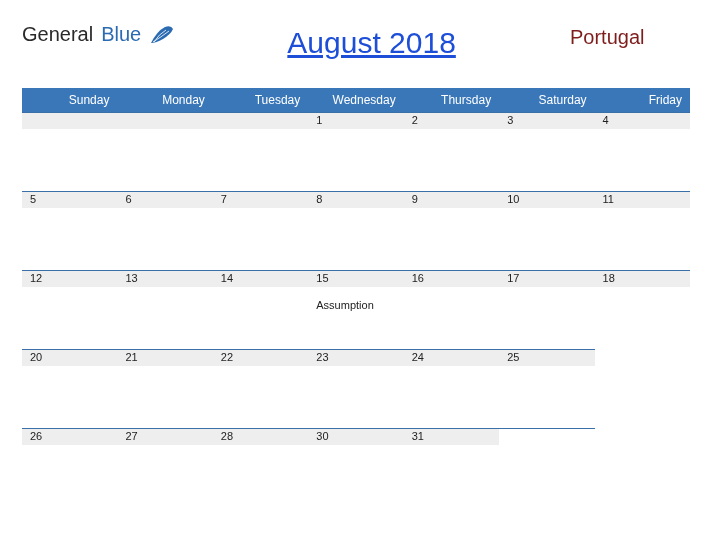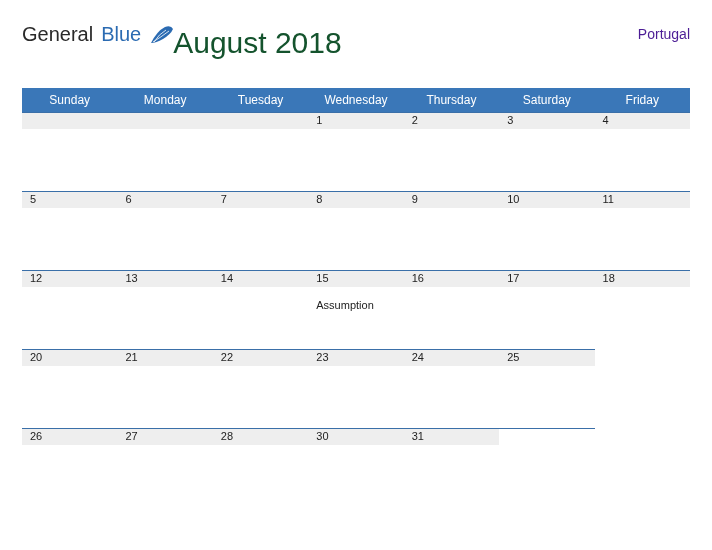--- a/index.html
+++ b/index.html
@@ -27,43 +27,44 @@
     color: #2a2a2a;
     line-height: 1;
     padding-top: 2px;
   }
   .logo .general { color: #2a2a2a; }
   .logo .blue { color: #2b6bb2; }
   .logo svg { margin-left: 2px; margin-top: 1px; }
   .title {
     font-size: 30px;
     font-weight: 400;
-    color: #14532d;
-    text-align: left;
+    color: #1d4ed8;
+    text-align: center;
     flex: 1;
     padding-top: 4px;
+    text-decoration: underline;
   }
   .region {
-    font-size: 14px;
-    color: #4c1d95;
-    text-align: right;
+    font-size: 20px;
+    color: #7f1d1d;
+    text-align: left;
     min-width: 120px;
     padding-top: 4px;
   }
   .dayhead {
     display: grid;
     grid-template-columns: repeat(7, 1fr);
     background: #3a77b8;
     color: #ffffff;
     font-size: 12px;
     border-top: 1px solid #3a77b8;
   }
   .dayhead div {
     padding: 4px 8px 5px 8px;
-    text-align: center;
+    text-align: right;
   }
   .week {
     display: grid;
     grid-template-columns: repeat(7, 1fr);
   }
   .cell {
     height: 79px;
     position: relative;
     border-top: 1px solid #3a6fa8;
   }

